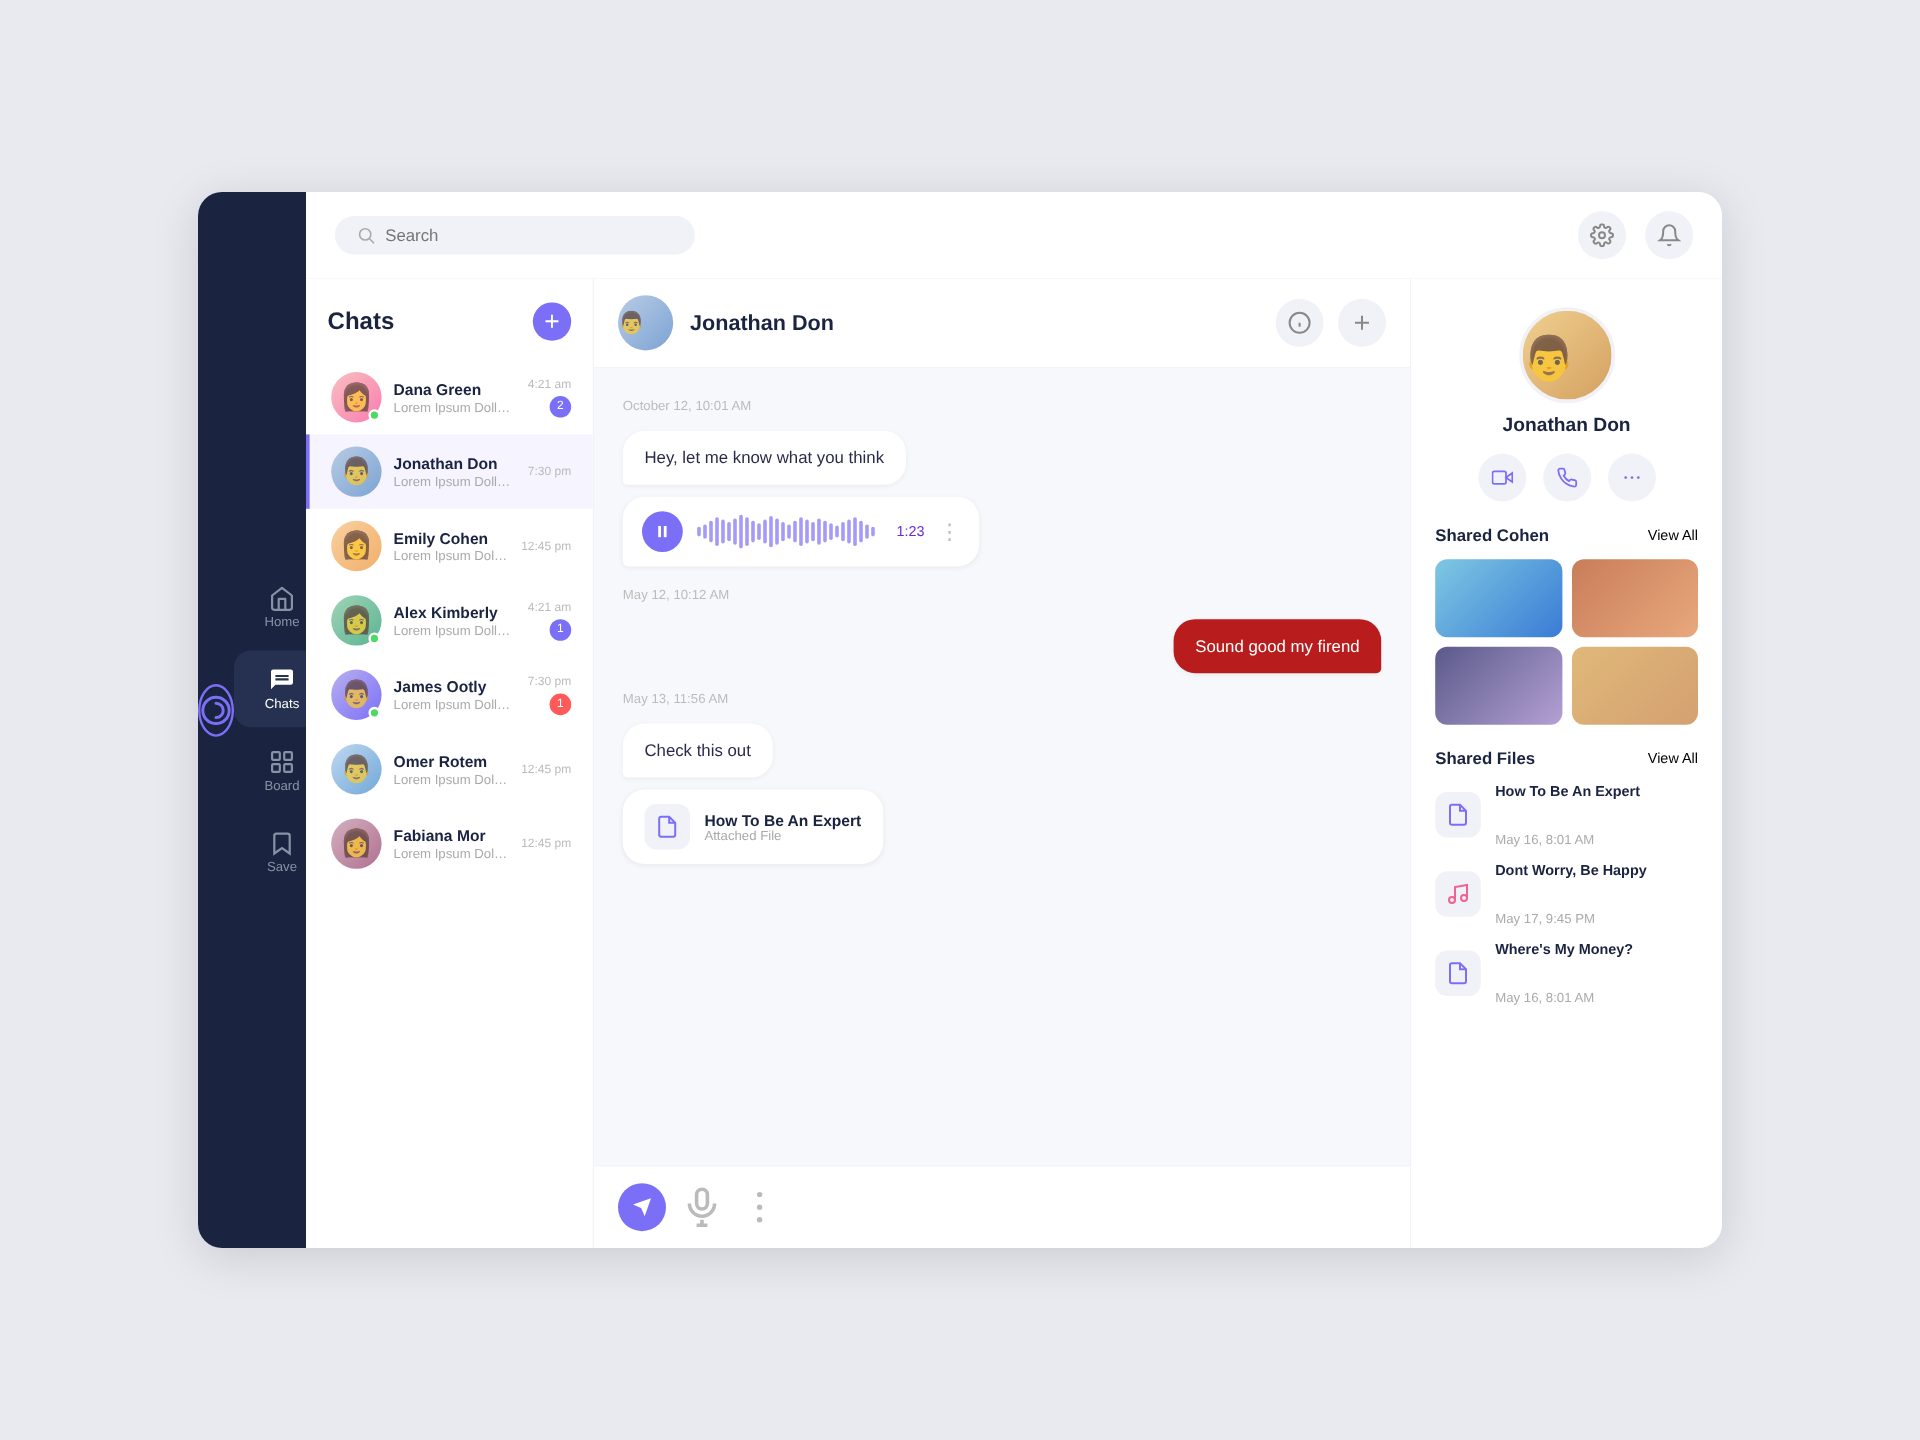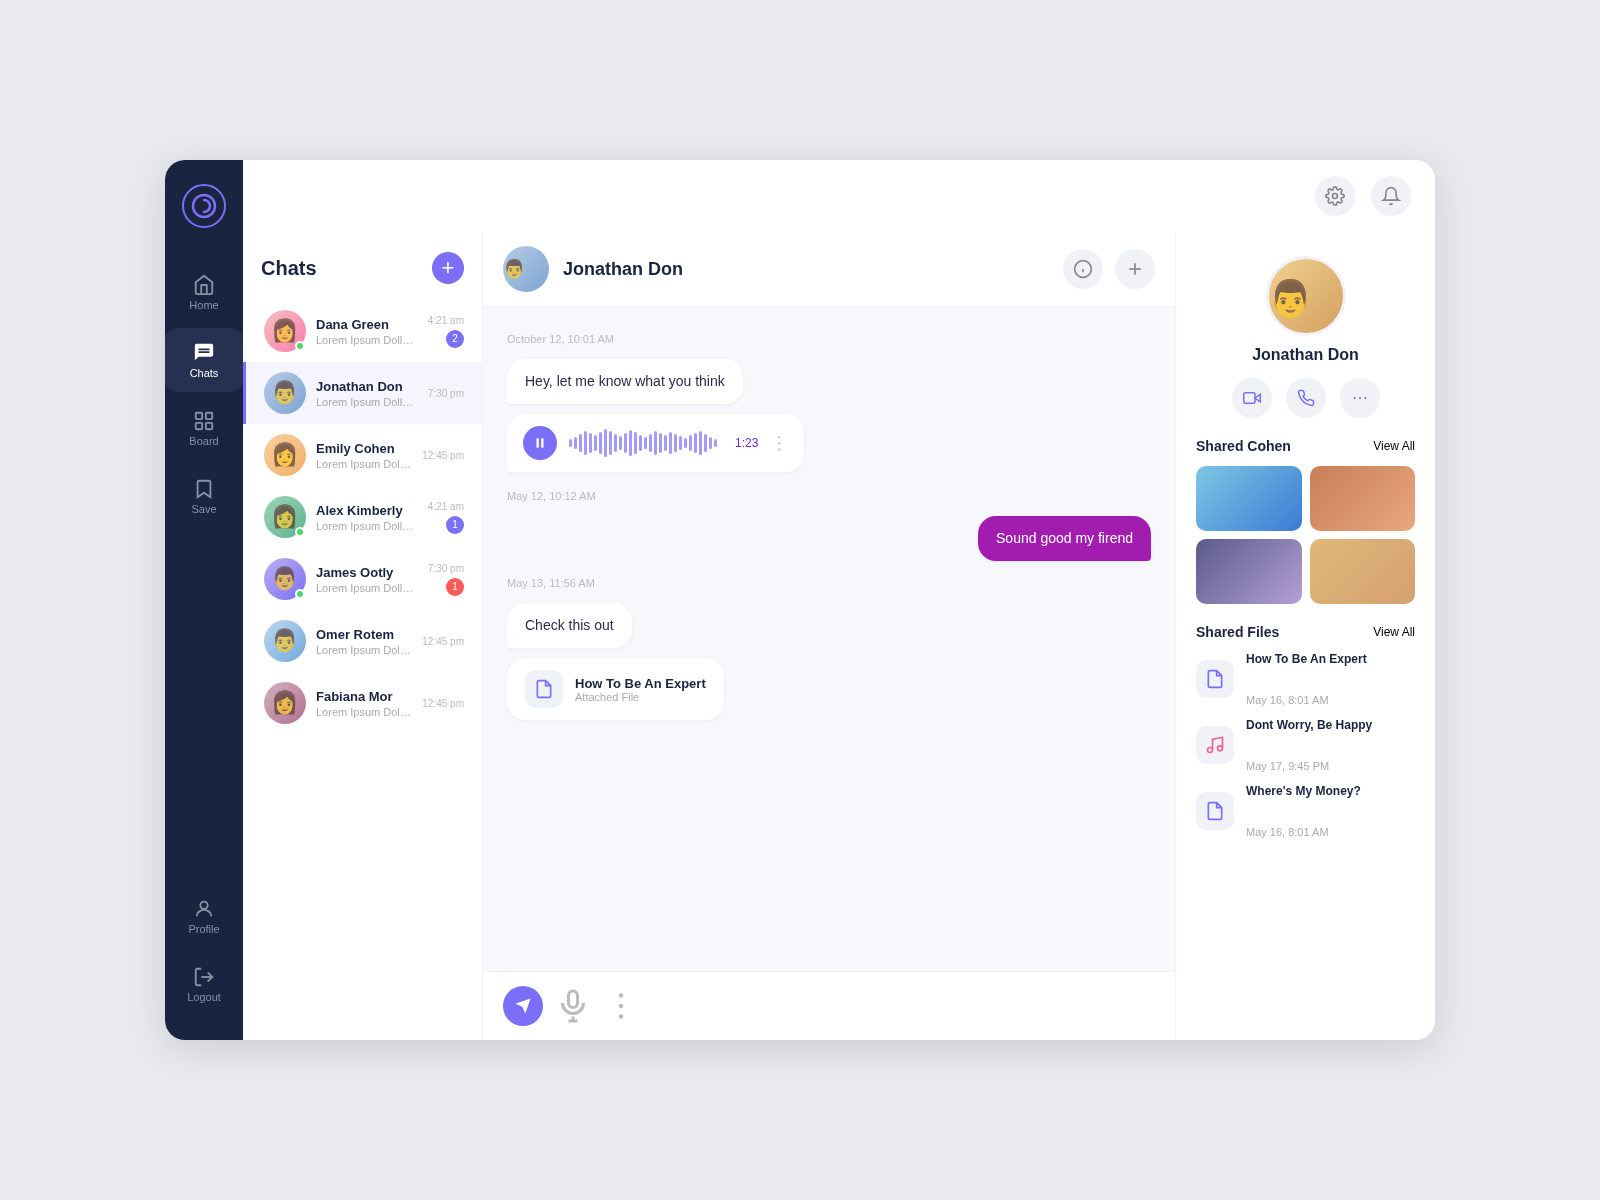--- a/index.html
+++ b/index.html
@@ -17,26 +17,26 @@
       height: 880px;
       background: #f0f2f7;
       border-radius: 20px;
       display: flex;
       overflow: hidden;
       box-shadow: 0 8px 40px rgba(0,0,0,0.13);
     }
 
     
     .sidebar {
-      width: 78px;
+      width: 90px;
       background: #1a2340;
       display: flex;
-      flex-direction: column;
+      flex-direction: row;
       align-items: center;
-      padding: 24px 0 24px;
+      padding: 40px 0 24px;
       flex-shrink: 0;
     }
     .sidebar-logo {
       width: 44px; height: 44px;
       border-radius: 50%;
       border: 2.5px solid #7c6ff7;
       display: flex; align-items: center; justify-content: center;
       margin-bottom: 32px;
       cursor: pointer;
     }
@@ -160,21 +160,21 @@
     }
     .date-label { font-size: 11px; color: #bbb; text-align: left; margin: 6px 0 4px; }
 
     .msg-bubble {
       max-width: 65%; padding: 12px 18px; border-radius: 18px;
       font-size: 14px; line-height: 1.5; color: #2a2a4a;
       background: #fff; align-self: flex-start;
       box-shadow: 0 1px 4px rgba(0,0,0,0.06);
     }
     .msg-bubble.outgoing {
-      background: #a21caf; color: #fff; align-self: flex-end;
+      background: #b91c1c; color: #fff; align-self: flex-end;
       border-radius: 18px 18px 4px 18px;
     }
     .msg-bubble.incoming { border-radius: 18px 18px 18px 4px; }
 
     .audio-bubble {
       background: #fff; border-radius: 18px 18px 18px 4px;
       padding: 12px 16px; display: flex; align-items: center; gap: 12px;
       max-width: 70%; align-self: flex-start;
       box-shadow: 0 1px 4px rgba(0,0,0,0.06);
     }
@@ -350,20 +350,27 @@
           <line x1="21" y1="12" x2="9" y2="12"></line>
         </svg>
         <span>Logout</span>
       </div>
     </div>
   </div>
 
   <div class="main-area">
 
     <div class="top-bar">
+      <div class="search-box">
+        <svg viewBox="0 0 24 24" fill="none" stroke="#aaa" stroke-width="2">
+          <circle cx="11" cy="11" r="7"></circle>
+          <line x1="16.5" y1="16.5" x2="22" y2="22"></line>
+        </svg>
+        <input type="text" placeholder="Search" style="">
+      </div>
       <div class="top-bar-right">
         <button class="icon-btn">
           <svg viewBox="0 0 24 24" fill="none" stroke="#888" stroke-width="2">
             <circle cx="12" cy="12" r="3"></circle>
             <path d="M19.4 15a1.65 1.65 0 00.33 1.82l.06.06a2 2 0 010 2.83 2 2 0 01-2.83 0l-.06-.06a1.65 1.65 0 00-1.82-.33 1.65 1.65 0 00-1 1.51V21a2 2 0 01-4 0v-.09A1.65 1.65 0 009 19.4a1.65 1.65 0 00-1.82.33l-.06.06a2 2 0 01-2.83-2.83l.06-.06A1.65 1.65 0 004.68 15a1.65 1.65 0 00-1.51-1H3a2 2 0 010-4h.09A1.65 1.65 0 004.6 9a1.65 1.65 0 00-.33-1.82l-.06-.06a2 2 0 012.83-2.83l.06.06A1.65 1.65 0 009 4.68a1.65 1.65 0 001-1.51V3a2 2 0 014 0v.09a1.65 1.65 0 001 1.51 1.65 1.65 0 001.82-.33l.06-.06a2 2 0 012.83 2.83l-.06.06A1.65 1.65 0 0019.4 9a1.65 1.65 0 001.51 1H21a2 2 0 010 4h-.09a1.65 1.65 0 00-1.51 1z"></path>
           </svg>
         </button>
         <button class="icon-btn">
           <svg viewBox="0 0 24 24" fill="none" stroke="#888" stroke-width="2">
             <path d="M18 8A6 6 0 006 8c0 7-3 9-3 9h18s-3-2-3-9"></path>

